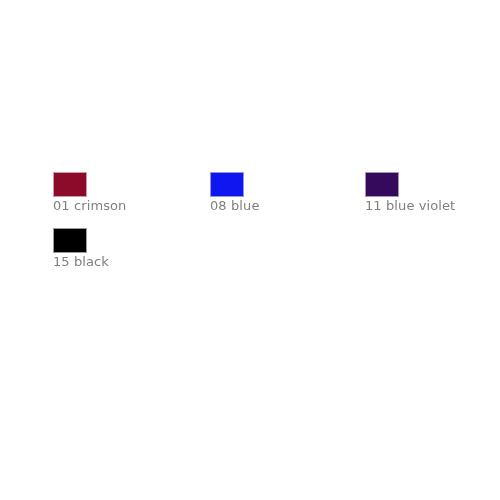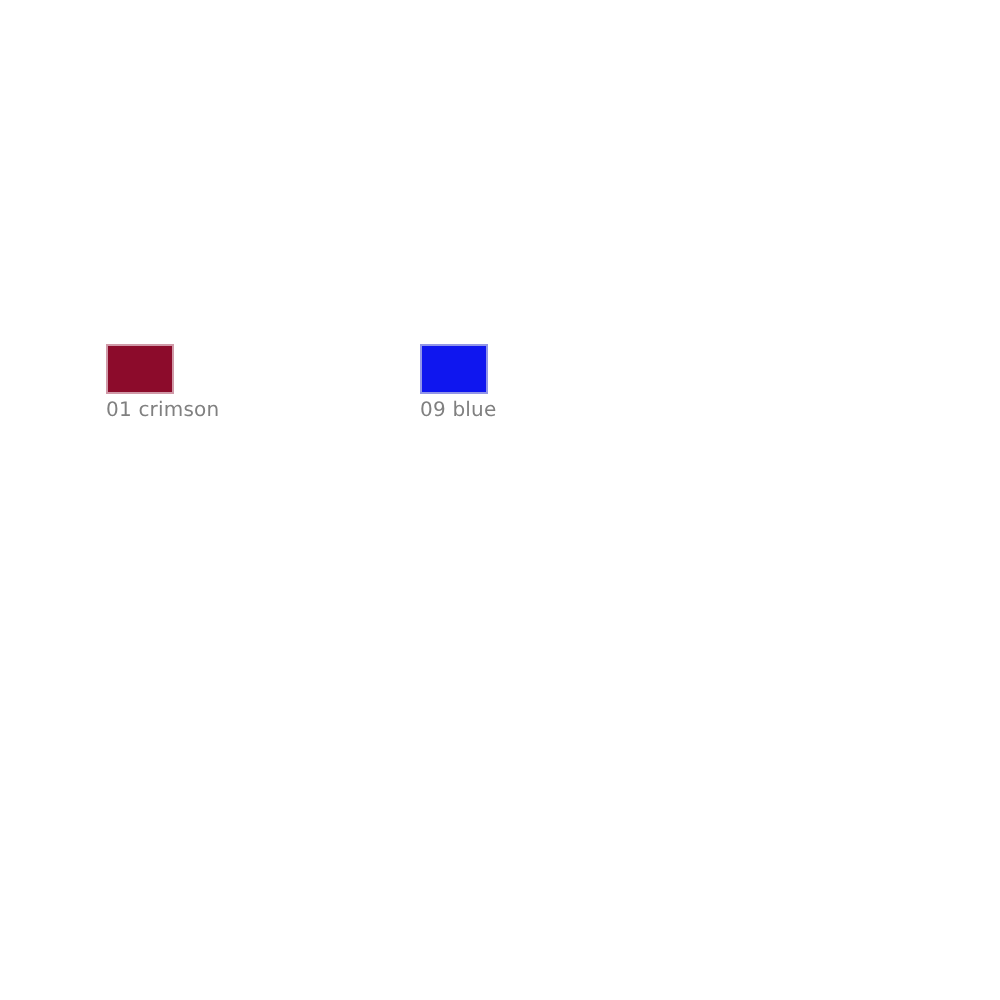--- a/index.html
+++ b/index.html
@@ -51,21 +51,21 @@
     width: 34px;
     height: 25px;
     box-sizing: border-box;
     display: block;
   }
 
   .swatch-label {
     position: absolute;
     left: 0;
     top: 28px;
-    font-size: 10px;
+    font-size: 13px;
     line-height: 12px;
     color: #808080;
     white-space: nowrap;
     letter-spacing: 0.1px;
   }
 </style>
 </head>
 <body>
 
 <div id="swatch-sheet">
@@ -74,22 +74,30 @@
     <div class="swatch-cell">
       <div class="swatch-chip" style="background-color: rgb(140, 11, 43); border: 1px solid rgb(208, 154, 168);"></div>
       <div class="swatch-label">01 crimson</div>
     </div>
 
 
 
 
     <div class="swatch-cell">
       <div class="swatch-chip" style="background-color: rgb(15, 22, 239); border: 1px solid rgb(146, 150, 232);"></div>
-      <div class="swatch-label">09 blue</div>
+      <div class="swatch-label">08 blue</div>
+    </div>
+
+    <div class="swatch-cell">
+      <div class="swatch-chip" style="background-color: rgb(51, 10, 92); border: 1px solid rgb(163, 150, 181);"></div>
+      <div class="swatch-label">11 blue violet</div>
     </div>
 
 
-
+    <div class="swatch-cell">
+      <div class="swatch-chip" style="background-color: rgb(0, 0, 0); border: 1px solid rgb(154, 154, 154);"></div>
+      <div class="swatch-label">15 black</div>
+    </div>
 
     <div class="swatch-cell empty"></div>
 
   </div>
 </div>
 
 </body></html>

